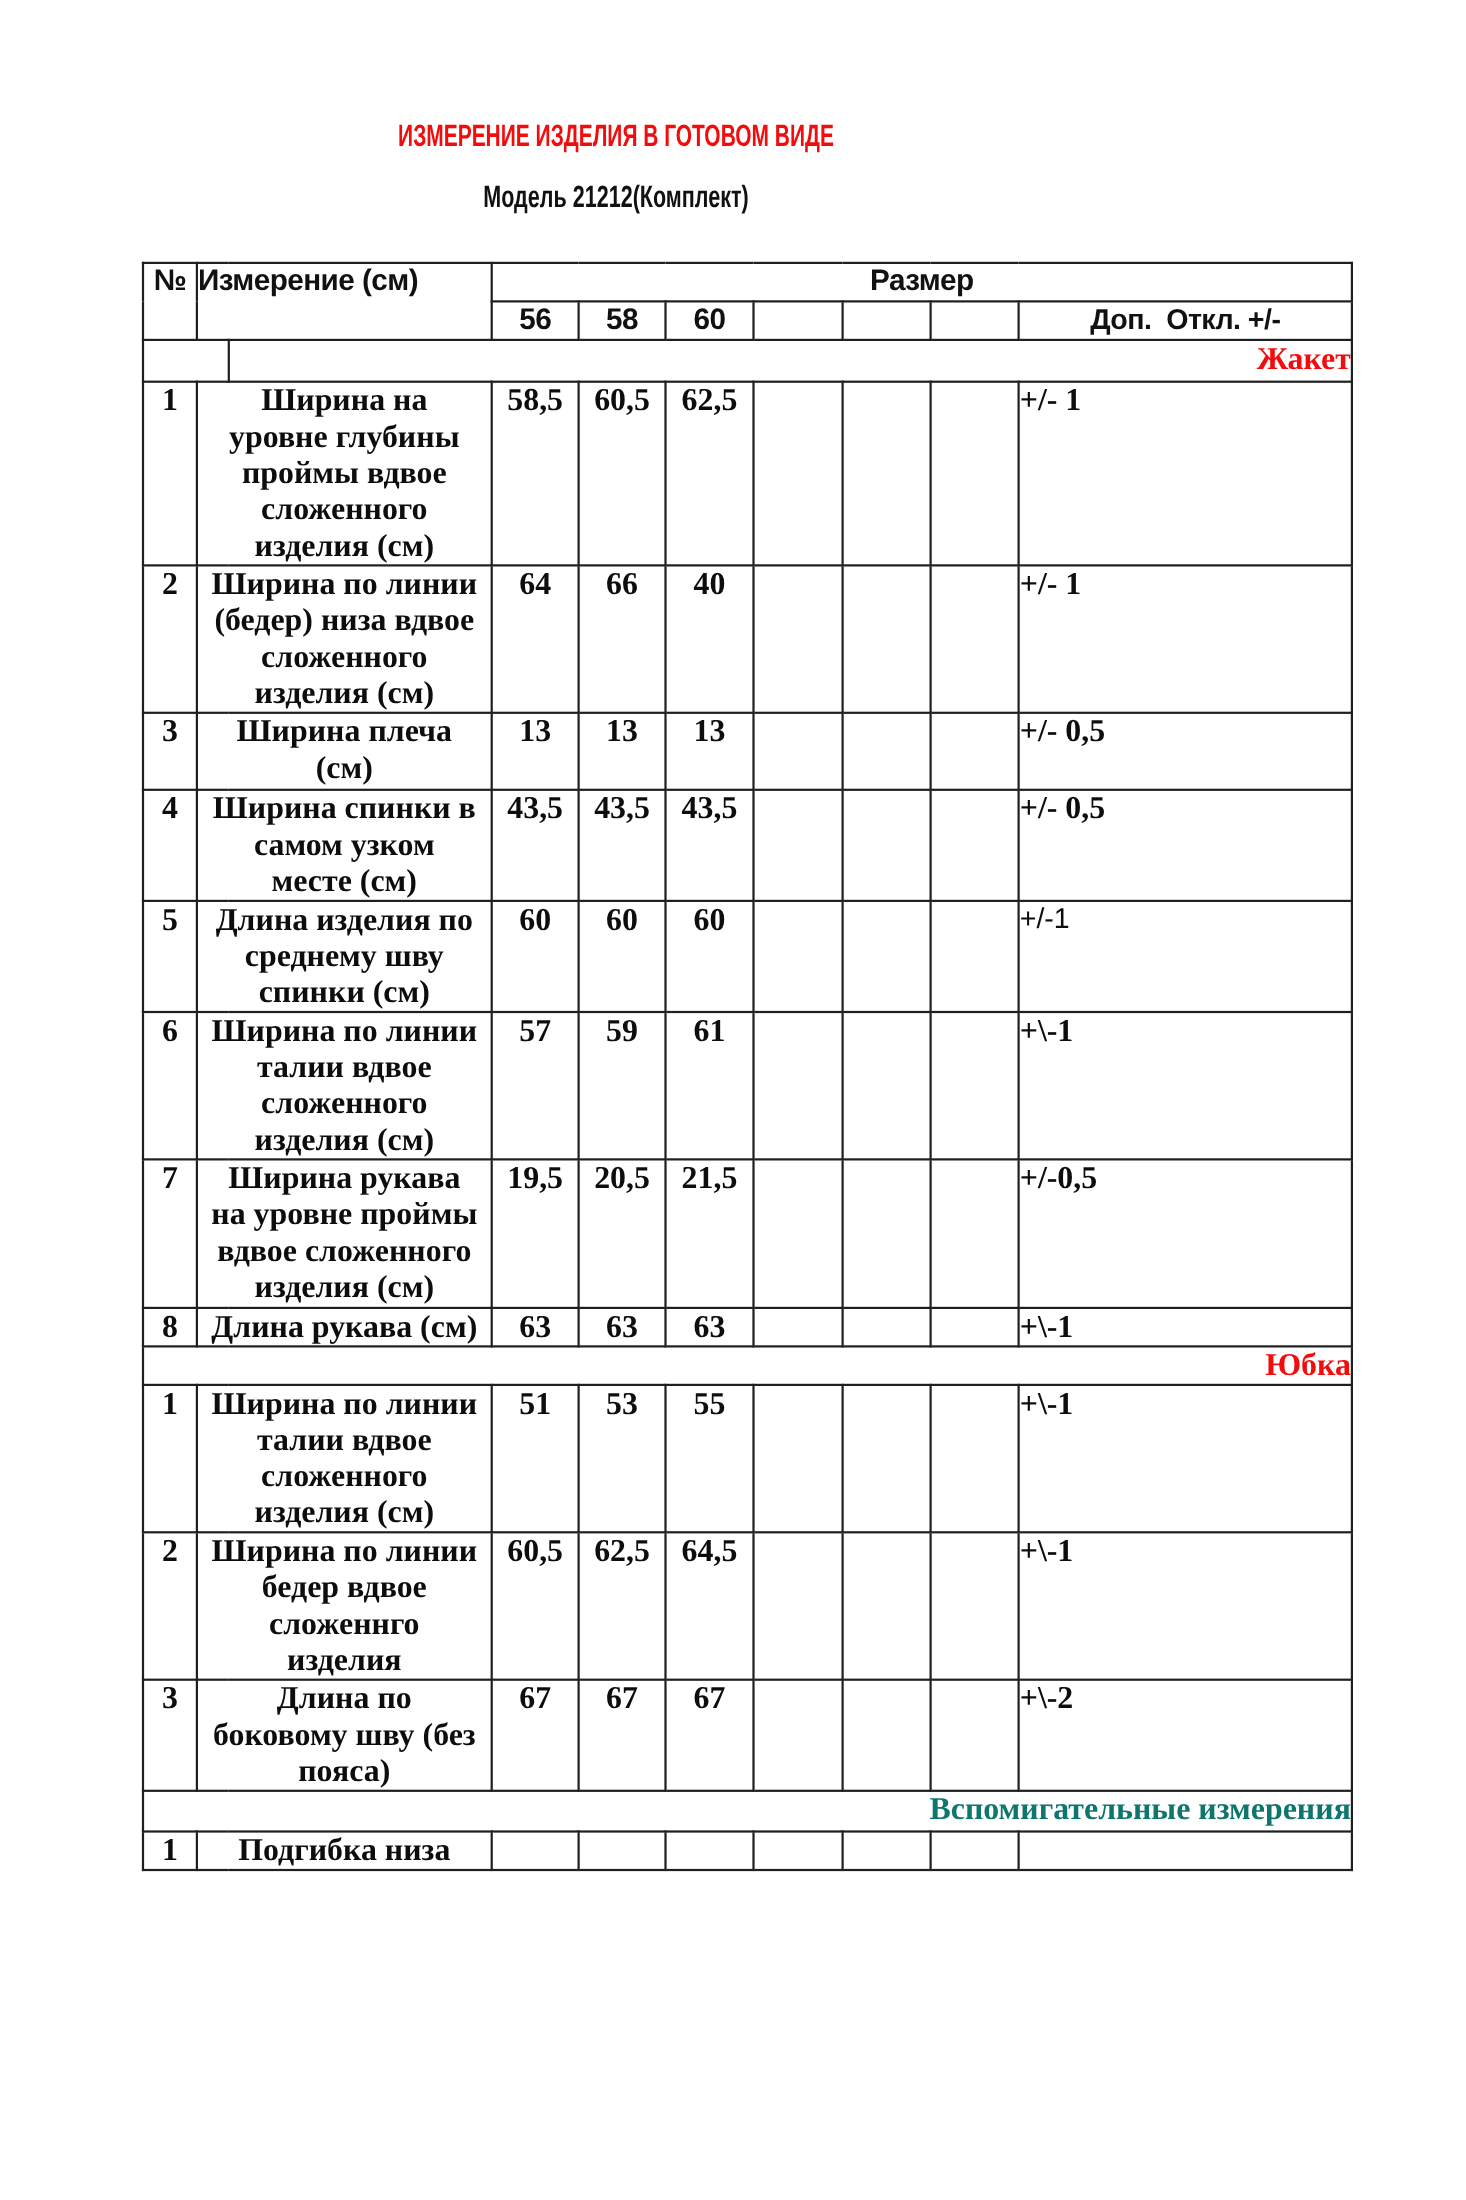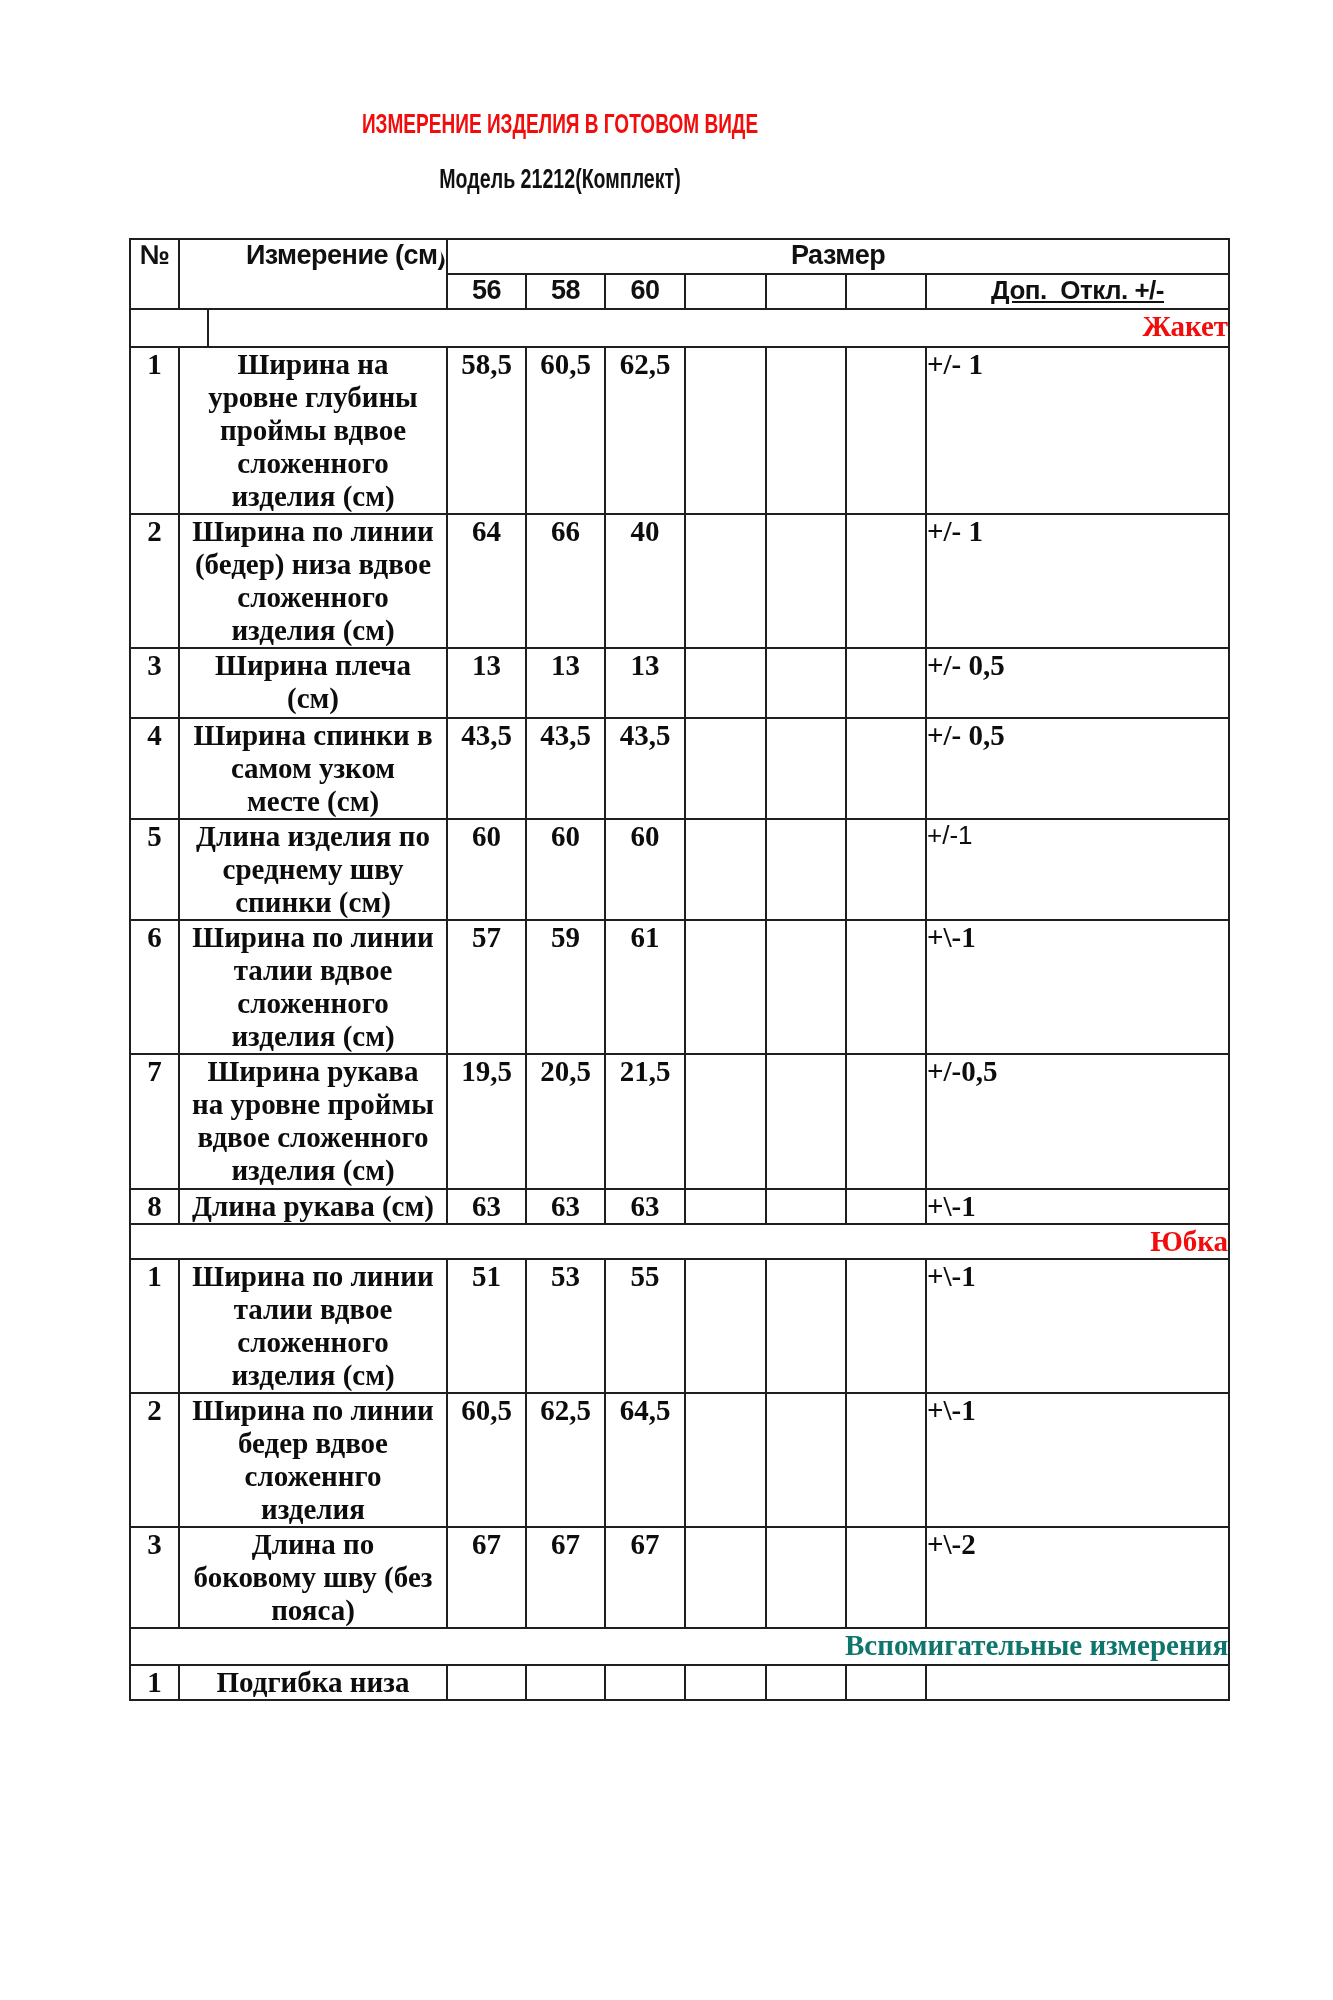--- a/index.html
+++ b/index.html
@@ -42,24 +42,24 @@
     overflow:hidden;
   }
   th.hdr{
     font-family:"Liberation Sans","DejaVu Sans",sans-serif;
     font-weight:bold;font-size:27px;line-height:31px;
     letter-spacing:-0.5px;
     color:#111111;
     padding-top:2px;
   }
   th.hdr-num{text-align:center;}
-  th.hdr-meas{text-align:right;padding-left:14px;border-radius:26px;}
+  th.hdr-meas{text-align:left;padding-left:14px;}
   th.hdr-group{text-align:center;}
   th.hdr-size{text-align:center;}
-  th.hdr-tol{text-align:center;white-space:pre;font-size:26px;text-decoration:underline;}
+  th.hdr-tol{text-align:center;white-space:pre;font-size:26px;}
   td.num{
     font-weight:bold;font-size:29px;line-height:33px;
     text-align:center;padding-top:1px;
   }
   td.meas{
     font-weight:bold;font-size:29px;line-height:33px;
     text-align:center;padding:1px 0 0 14px;
     white-space:pre;
   }
   td.val{

